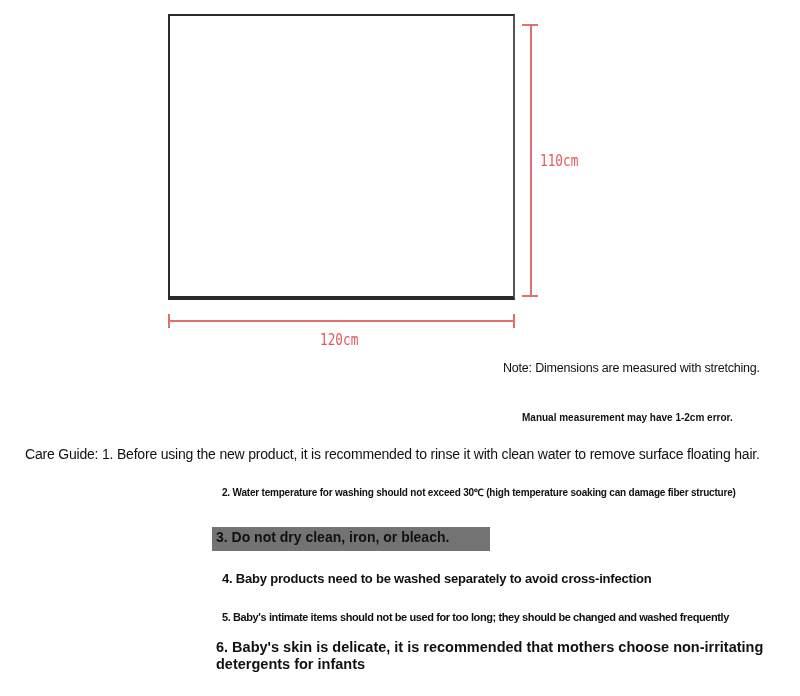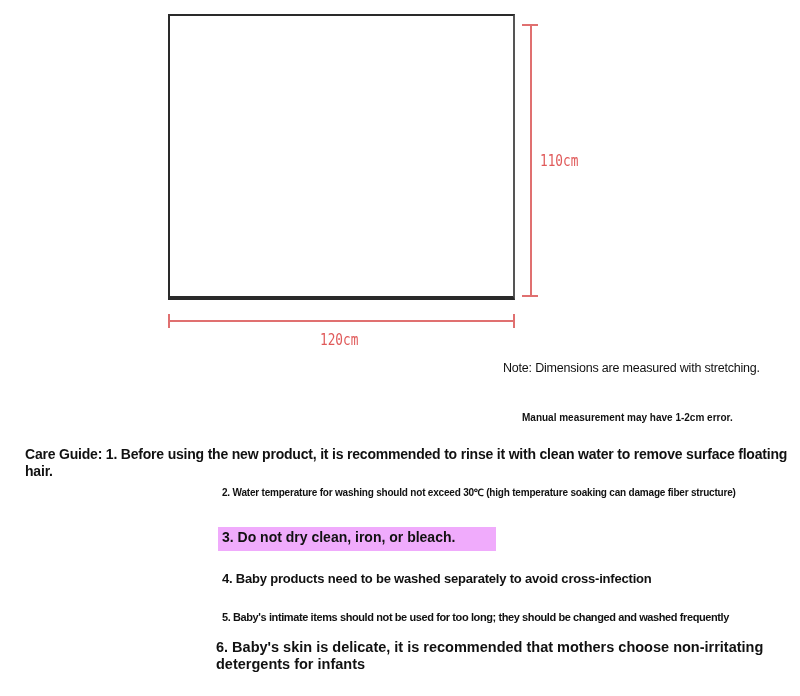--- a/index.html
+++ b/index.html
@@ -6,23 +6,23 @@
   body { width:800px; height:696px; position:relative; overflow:hidden; font-family:"Liberation Sans", sans-serif; color:#111; }
   .abs { position:absolute; }
   .rect { left:168px; top:14px; width:343px; height:280px; border:2px solid #2a2a2a; border-bottom-width:4px; border-right-color:#555; background:#fff; }
   .vline { left:530px; top:25px; width:2px; height:272px; background:#e07070; }
   .vcap { width:16px; height:2px; background:#e07070; left:522px; }
   .hline { left:168px; top:320px; width:347px; height:2px; background:#e07070; }
   .hcap { width:2px; height:14px; background:#e07070; top:314px; }
   .dimtxt { color:#e05a5a; font-family:"DejaVu Sans Mono", monospace; font-size:15px; transform:scaleX(0.85); transform-origin:left top; }
   .note1 { left:503px; top:361px; font-size:12.5px; font-weight:normal; letter-spacing:-0.2px; }
   .note2 { left:522px; top:387px; width:275px; font-size:10px; font-weight:bold; line-height:17px;margin-top:22px; }
-  .care1 { left:25px; top:446px; width:770px; font-size:14px; font-weight:bold; line-height:17px; letter-spacing:-0.2px; }
+  .care1 { left:25px; top:446px; width:770px; font-size:14px; font-weight:normal; line-height:17px; letter-spacing:-0.2px; }
   .care2 { left:222px; top:485px; width:575px; font-size:10px; font-weight:bold; line-height:15px; letter-spacing:-0.2px; }
-  .care3 { left:218px; top:527px; width:278px; height:24px; background:#f0abfc; font-size:14px; font-weight:bold; line-height:20px; padding-left:4px; box-sizing:border-box; }
+  .care3 { left:212px; top:527px; width:278px; height:24px; background:#737373; font-size:14px; font-weight:bold; line-height:20px; padding-left:4px; box-sizing:border-box; }
   .care4 { left:222px; top:571px; font-size:13px; font-weight:bold; letter-spacing:-0.2px; }
   .care5 { left:222px; top:611px; font-size:11px; font-weight:bold; letter-spacing:-0.4px; }
   .care6 { left:216px; top:639px; width:575px; font-size:14.5px; font-weight:bold; line-height:17px; }
 </style>
 </head>
 <body>
 
 <div class="abs rect"></div>
 
 <div class="abs vcap" style="top:24px;"></div>

